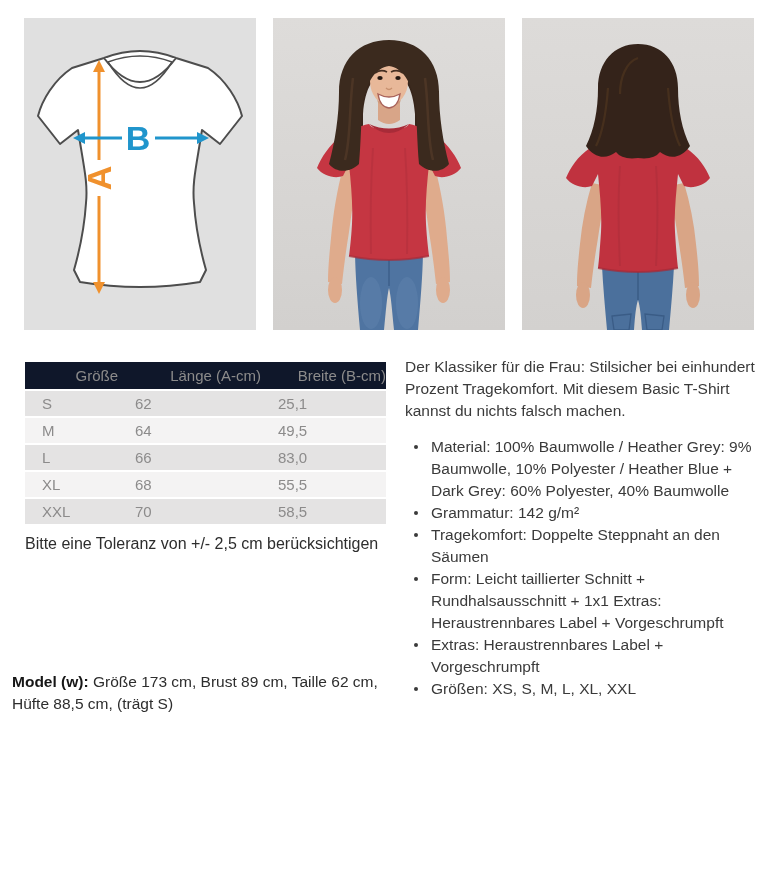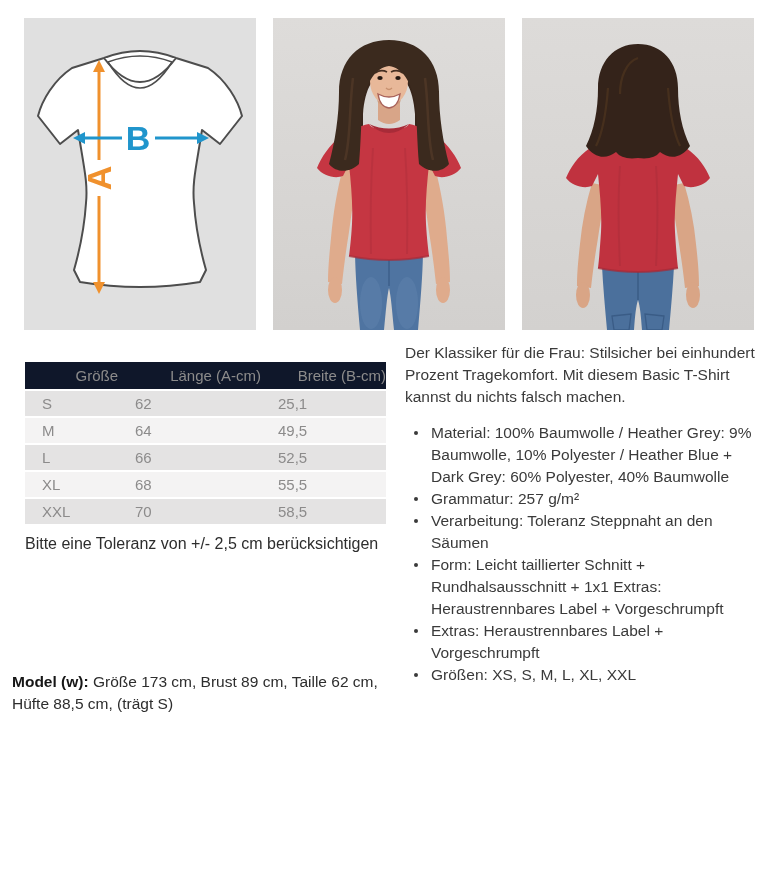--- a/index.html
+++ b/index.html
@@ -33,21 +33,21 @@
   .tolerance-note{margin-top:9px;font-size:16px;color:#2d2d2d;}
 
   .model-info{
     position:absolute;left:12px;top:671px;width:372px;
     font-size:15.5px;line-height:22px;color:#2d2d2d;
   }
   .model-info b{color:#161616;}
 
   
   .right-col{
-    position:absolute;left:405px;top:342px;width:358px;
+    position:absolute;left:405px;top:356px;width:358px;
     font-size:15.5px;line-height:22px;color:#3a3a3a;
   }
   .right-col p.intro{margin:0 0 14px 0;}
   ul.feature-list{margin:0;padding:0;list-style:none;}
   ul.feature-list li{position:relative;padding-left:26px;margin:0;}
   ul.feature-list li::before{
     content:"";position:absolute;left:9px;top:9px;width:4px;height:4px;
     border-radius:50%;background:#3a3a3a;
   }
 </style>
@@ -208,21 +208,21 @@
 
         <tr>
           <td>M</td>
           <td>64</td>
           <td>49,5</td>
         </tr>
 
         <tr>
           <td>L</td>
           <td>66</td>
-          <td>52,5</td>
+          <td>83,0</td>
         </tr>
 
         <tr>
           <td>XL</td>
           <td>68</td>
           <td>55,5</td>
         </tr>
 
         <tr>
           <td>XXL</td>
@@ -238,23 +238,23 @@
 <div class="model-info">
   <b>Model (w):</b><span> Größe 173 cm, Brust 89 cm, Taille 62 cm, Hüfte 88,5 cm, (trägt S)</span>
 </div>
 
 <div class="right-col">
   <p class="intro">Der Klassiker für die Frau: Stilsicher bei einhundert Prozent Tragekomfort. Mit diesem Basic T-Shirt kannst du nichts falsch machen.</p>
   <ul class="feature-list">
 
       <li>Material: 100% Baumwolle / Heather Grey: 9% Baumwolle, 10% Polyester / Heather Blue + Dark Grey: 60% Polyester, 40% Baumwolle</li>
 
-      <li>Grammatur: 257 g/m²</li>
-
-      <li>Verarbeitung: Toleranz Steppnaht an den Säumen</li>
+      <li>Grammatur: 142 g/m²</li>
+
+      <li>Tragekomfort: Doppelte Steppnaht an den Säumen</li>
 
       <li>Form: Leicht taillierter Schnitt + Rundhalsausschnitt + 1x1 Extras: Heraustrennbares Label + Vorgeschrumpft</li>
 
       <li>Extras: Heraustrennbares Label + Vorgeschrumpft</li>
 
       <li>Größen: XS, S, M, L, XL, XXL</li>
 
   </ul>
 </div>
 

